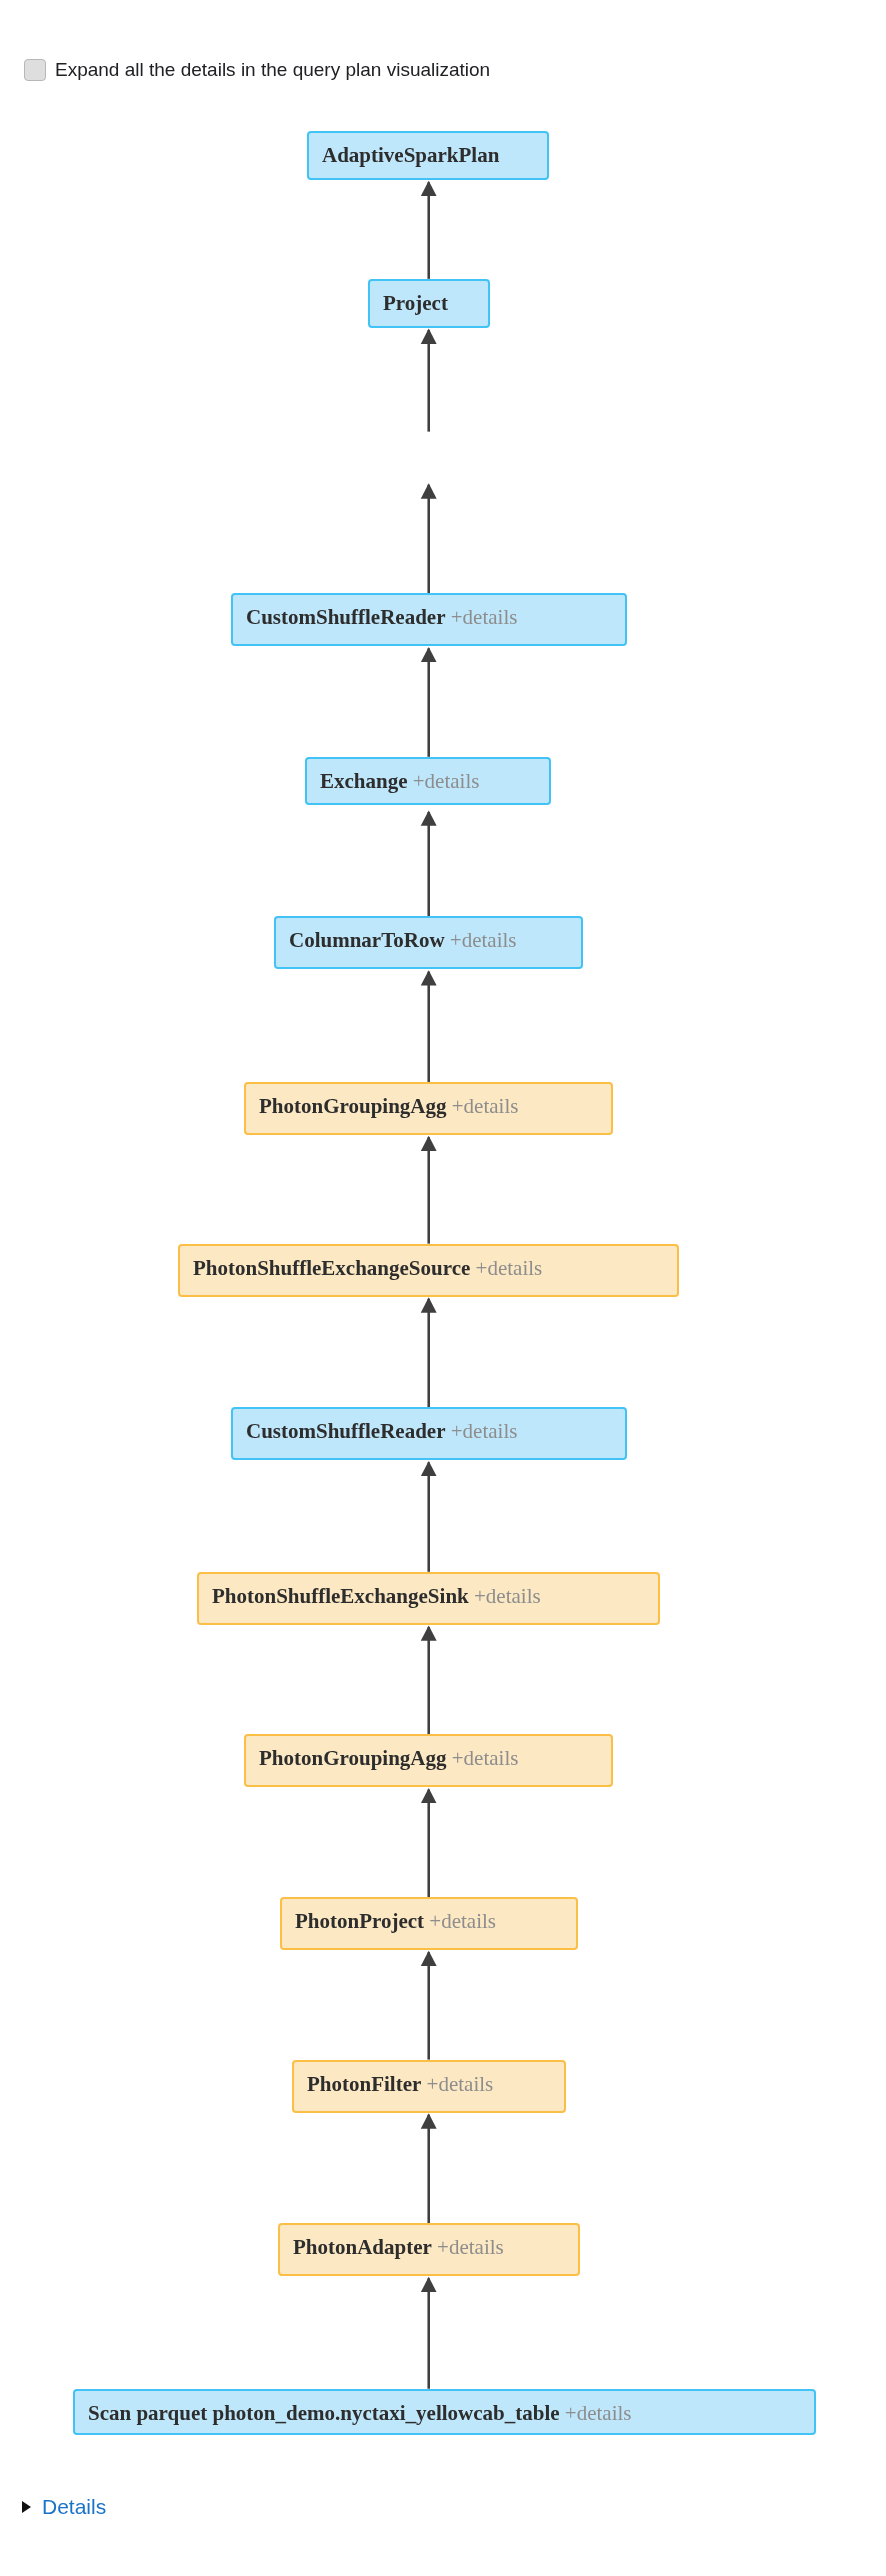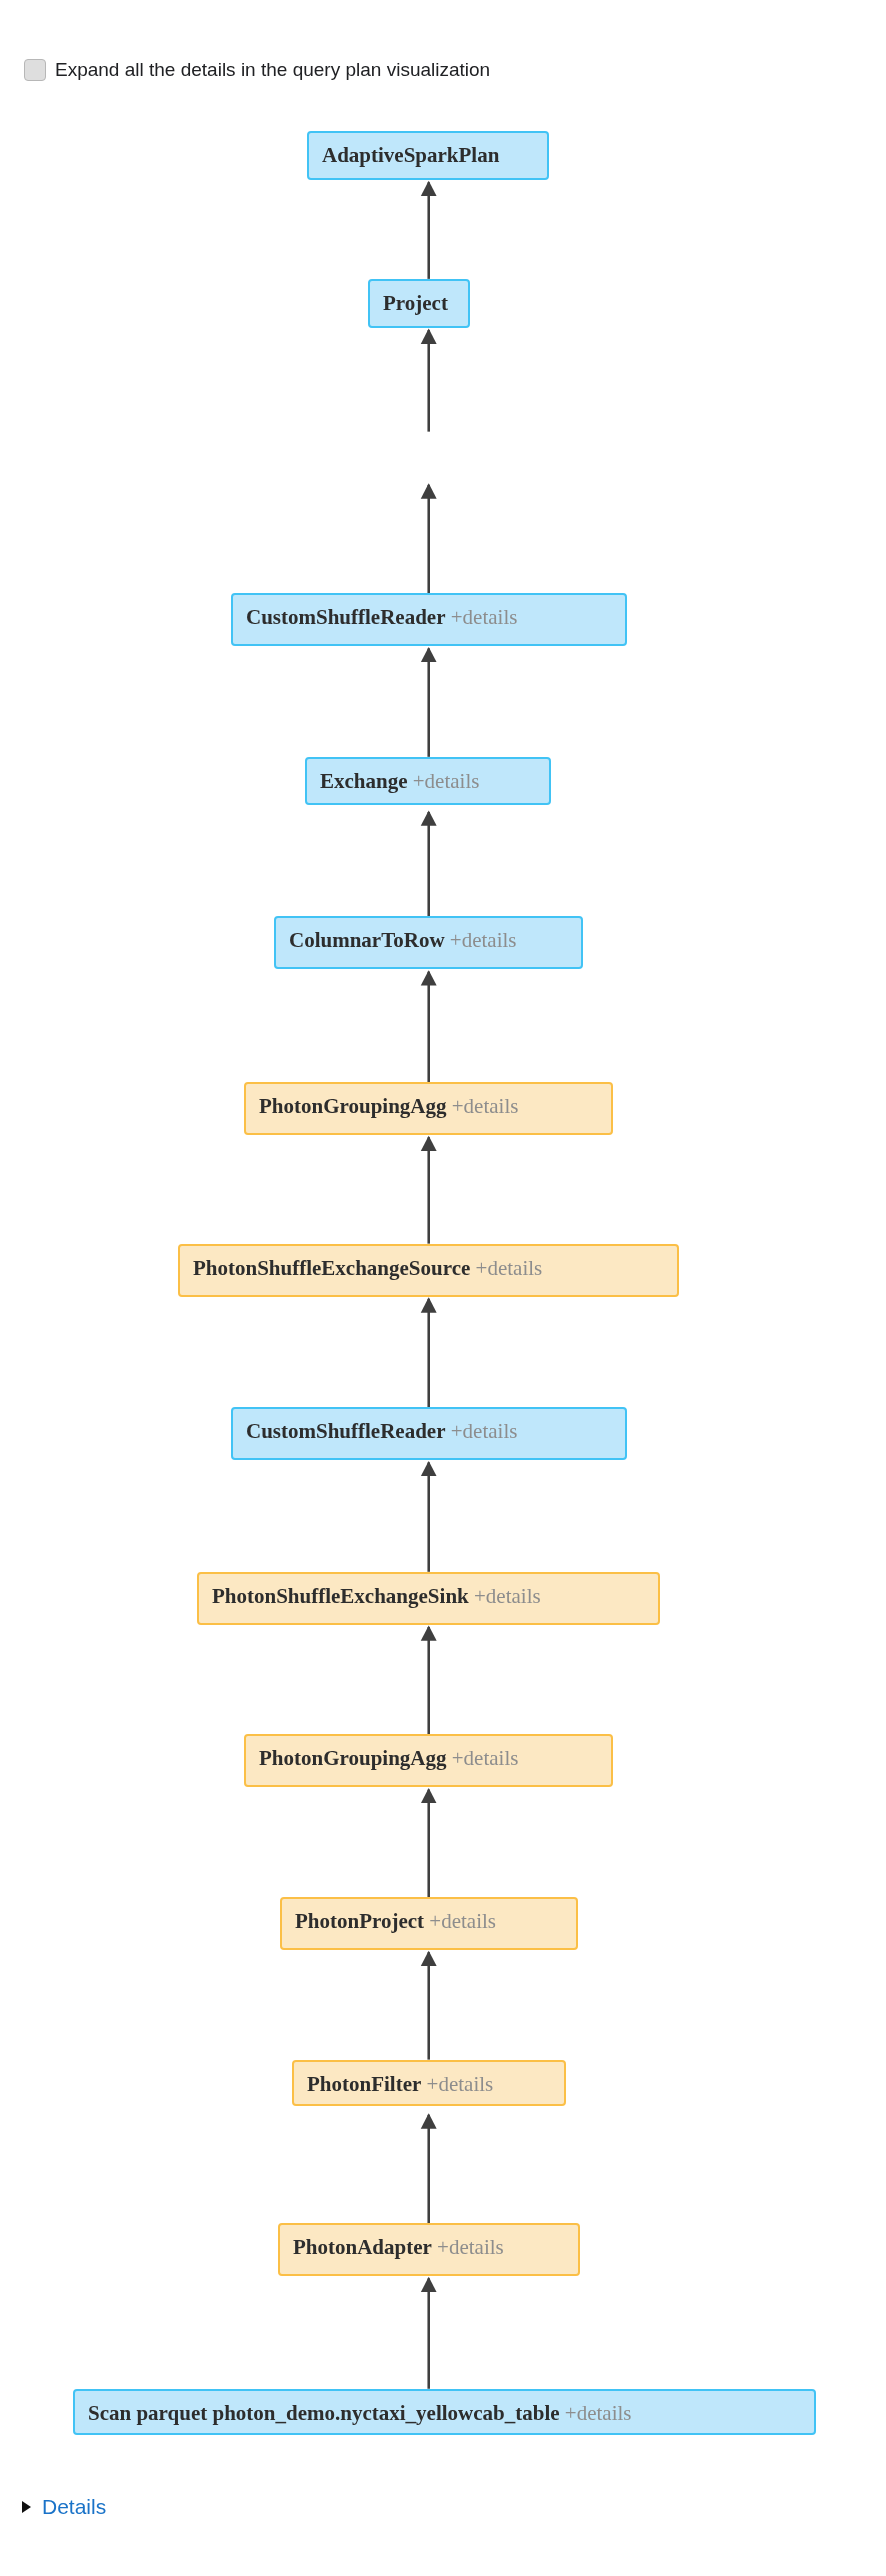--- a/index.html
+++ b/index.html
@@ -149,21 +149,21 @@
       <line x1="435" y1="1595" x2="435" y2="1484" stroke="#3f3f3f" stroke-width="2.6" marker-end="url(#arrowhead)"></line>
       <line x1="435" y1="1760" x2="435" y2="1651" stroke="#3f3f3f" stroke-width="2.6" marker-end="url(#arrowhead)"></line>
       <line x1="435" y1="1925" x2="435" y2="1816" stroke="#3f3f3f" stroke-width="2.6" marker-end="url(#arrowhead)"></line>
       <line x1="435" y1="2090" x2="435" y2="1981" stroke="#3f3f3f" stroke-width="2.6" marker-end="url(#arrowhead)"></line>
       <line x1="435" y1="2256" x2="435" y2="2146" stroke="#3f3f3f" stroke-width="2.6" marker-end="url(#arrowhead)"></line>
       <line x1="435" y1="2424" x2="435" y2="2312" stroke="#3f3f3f" stroke-width="2.6" marker-end="url(#arrowhead)"></line>
     </svg>
 <div class="node blue" style="left: 307px; top: 131px; width: 242px; height: 49px;">
       <span class="node-text"><span class="nm">AdaptiveSparkPlan</span></span>
     </div>
-    <div class="node blue" style="left: 368px; top: 279px; width: 102px; height: 49px;">
+    <div class="node blue" style="left: 368px; top: 279px; width: 122px; height: 49px;">
       <span class="node-text"><span class="nm">Project</span></span>
     </div>
     <div class="node blue" style="left: 231px; top: 593px; width: 396px; height: 53px;">
       <span class="node-text"><span class="nm">CustomShuffleReader</span><span class="dt"> +details</span></span>
     </div>
     <div class="node blue" style="left: 305px; top: 757px; width: 246px; height: 48px;">
       <span class="node-text"><span class="nm">Exchange</span><span class="dt"> +details</span></span>
     </div>
     <div class="node blue" style="left: 274px; top: 916px; width: 309px; height: 53px;">
       <span class="node-text"><span class="nm">ColumnarToRow</span><span class="dt"> +details</span></span>
@@ -179,21 +179,21 @@
     </div>
     <div class="node orange" style="left: 197px; top: 1572px; width: 463px; height: 53px;">
       <span class="node-text"><span class="nm">PhotonShuffleExchangeSink</span><span class="dt"> +details</span></span>
     </div>
     <div class="node orange" style="left: 244px; top: 1734px; width: 369px; height: 53px;">
       <span class="node-text"><span class="nm">PhotonGroupingAgg</span><span class="dt"> +details</span></span>
     </div>
     <div class="node orange" style="left: 280px; top: 1897px; width: 298px; height: 53px;">
       <span class="node-text"><span class="nm">PhotonProject</span><span class="dt"> +details</span></span>
     </div>
-    <div class="node orange" style="left: 292px; top: 2060px; width: 274px; height: 46px;">
+    <div class="node orange" style="left: 292px; top: 2060px; width: 274px; height: 53px;">
       <span class="node-text"><span class="nm">PhotonFilter</span><span class="dt"> +details</span></span>
     </div>
     <div class="node orange" style="left: 278px; top: 2223px; width: 302px; height: 53px;">
       <span class="node-text"><span class="nm">PhotonAdapter</span><span class="dt"> +details</span></span>
     </div>
     <div class="node blue" style="left: 73px; top: 2389px; width: 743px; height: 46px; text-align: center;">
       <span class="node-text"><span class="nm">Scan parquet photon_demo.nyctaxi_yellowcab_table</span><span class="dt"> +details</span></span>
     </div>
   </div>
 

